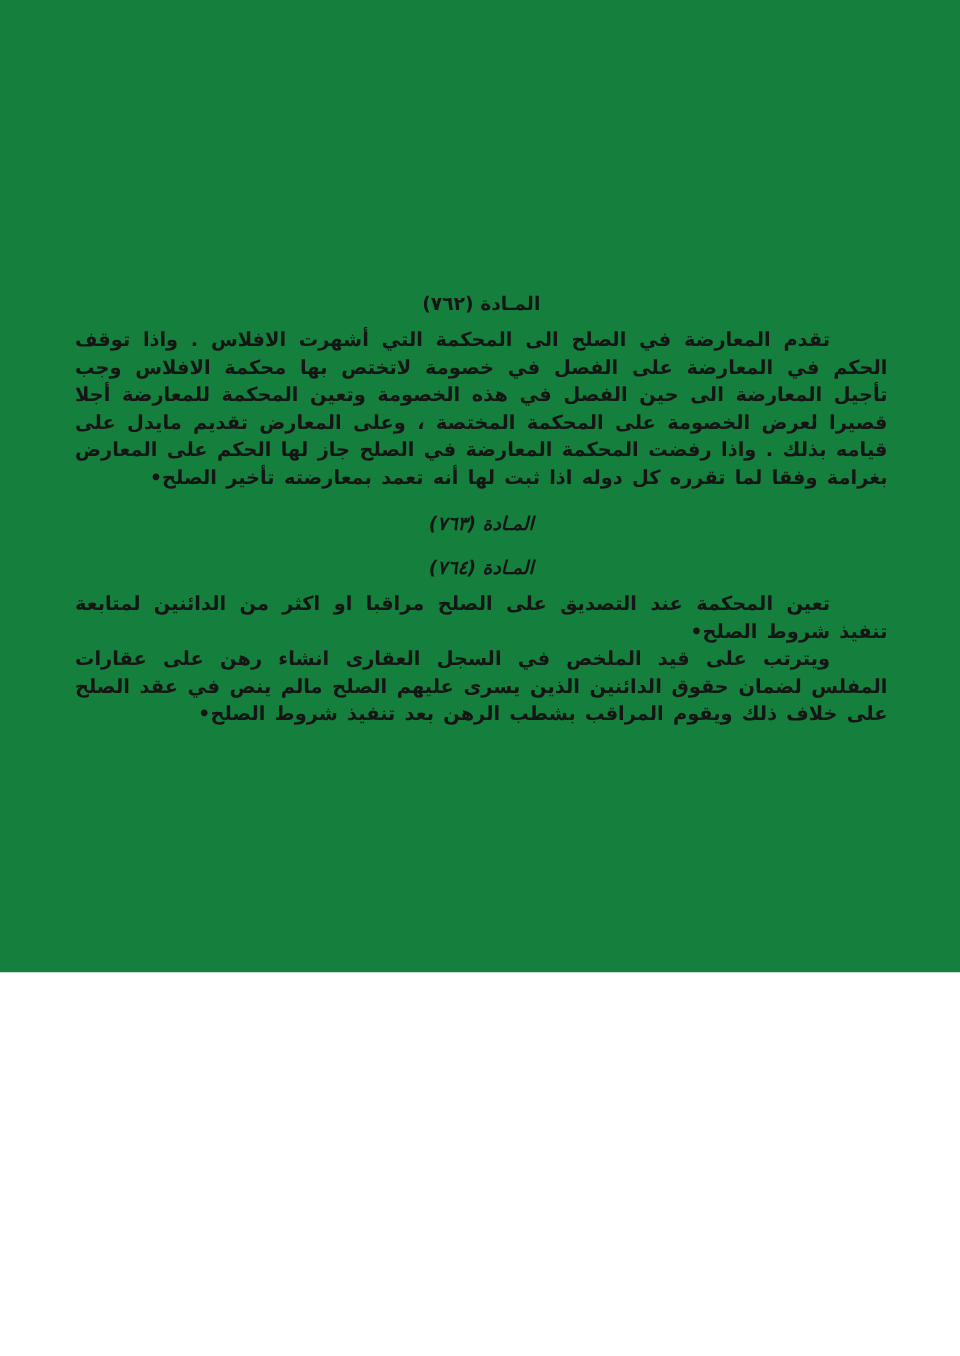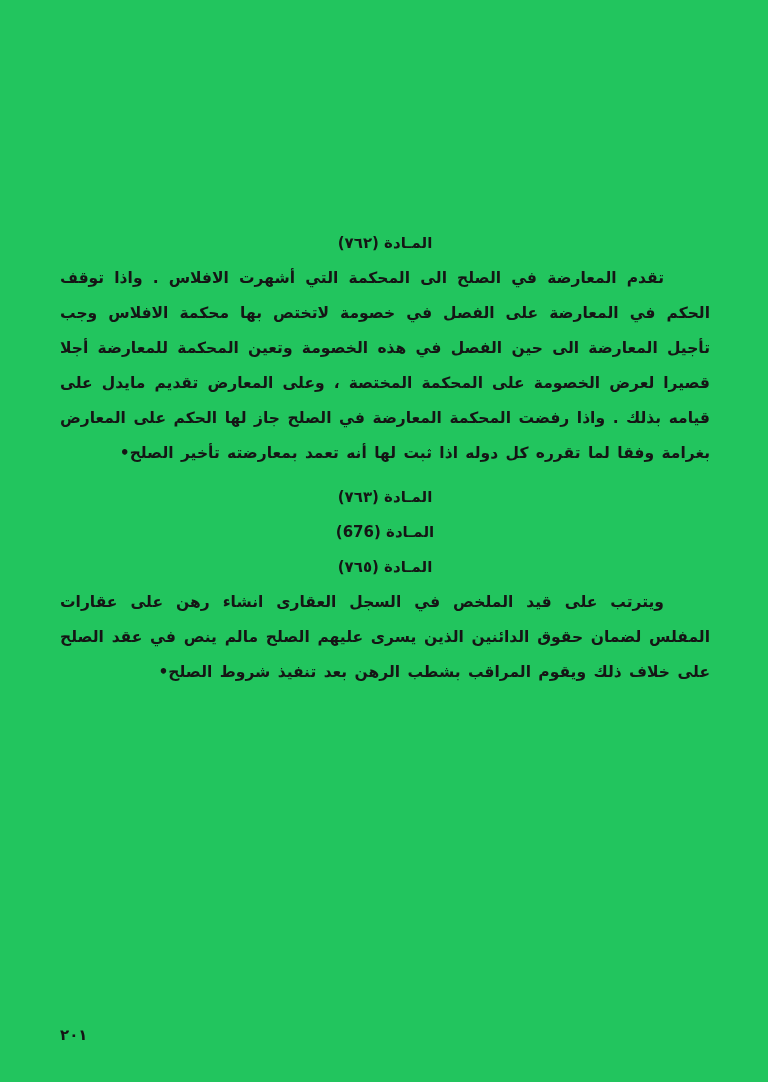--- a/index.html
+++ b/index.html
@@ -3,22 +3,22 @@
 <meta charset="utf-8">
 <style>
   html, body {
     margin: 0;
     padding: 0;
     background: #ffffff;
   }
   .page {
     position: relative;
     width: 768px;
-    height: 1082px;
-    background: #22c55e;
+    height: 778px;
+    background: #15803d;
     overflow: hidden;
     font-family: "DejaVu Sans", sans-serif;
     color: #151515;
   }
   .content {
     position: absolute;
     top: 234px;
     right: 58px;
     left: 60px;
     direction: rtl;
@@ -27,28 +27,29 @@
   .article-heading {
     text-align: center;
     font-size: 15px;
     font-weight: bold;
     letter-spacing: 0.5px;
     margin: 0 0 9px 0;
     direction: rtl;
   }
   .article + .article .article-heading {
     margin-top: 17px;
+    font-style: italic;
   }
   .article-paragraph {
     margin: 0;
     direction: rtl;
     text-align: justify;
     font-size: 15.5px;
     font-weight: bold;
-    line-height: 35px;
+    line-height: 22px;
     text-indent: 46px;
     word-spacing: 2px;
   }
   .page-number {
     position: absolute;
     top: 1026px;
     right: 58px;
     left: 60px;
     text-align: left;
     font-size: 15px;
@@ -67,25 +68,25 @@
     <section class="article">
       <h2 class="article-heading">المـادة (٧٦٢)</h2>
       <p class="article-paragraph">تقدم المعارضة في الصلح الى المحكمة التي أشهرت الافلاس . واذا توقف الحكم في المعارضة على الفصل في خصومة لاتختص بها محكمة الافلاس وجب تأجيل المعارضة الى حين الفصل في هذه الخصومة وتعين المحكمة للمعارضة أجلا قصيرا لعرض الخصومة على المحكمة المختصة ، وعلى المعارض تقديم مايدل على قيامه بذلك . واذا رفضت المحكمة المعارضة في الصلح جاز لها الحكم على المعارض بغرامة وفقا لما تقرره كل دوله اذا ثبت لها أنه تعمد بمعارضته تأخير الصلح•</p>
     </section>
 
     <section class="article">
       <h2 class="article-heading">المـادة (٧٦٣)</h2>
     </section>
 
     <section class="article">
-      <h2 class="article-heading">المـادة (676)</h2>
+      <h2 class="article-heading">المـادة (٧٦٤)</h2>
+      <p class="article-paragraph">تعين المحكمة عند التصديق على الصلح مراقبا او اكثر من الدائنين لمتابعة تنفيذ شروط الصلح•</p>
     </section>
 
     <section class="article">
-      <h2 class="article-heading">المـادة (٧٦٥)</h2>
     </section>
 
     <section class="article">
       <p class="article-paragraph">ويترتب على قيد الملخص في السجل العقارى انشاء رهن على عقارات المفلس لضمان حقوق الدائنين الذين يسرى عليهم الصلح مالم ينص في عقد الصلح على خلاف ذلك ويقوم المراقب بشطب الرهن بعد تنفيذ شروط الصلح•</p>
     </section>
 
   </div>
 
   <div class="page-number">٢٠١</div>
 

